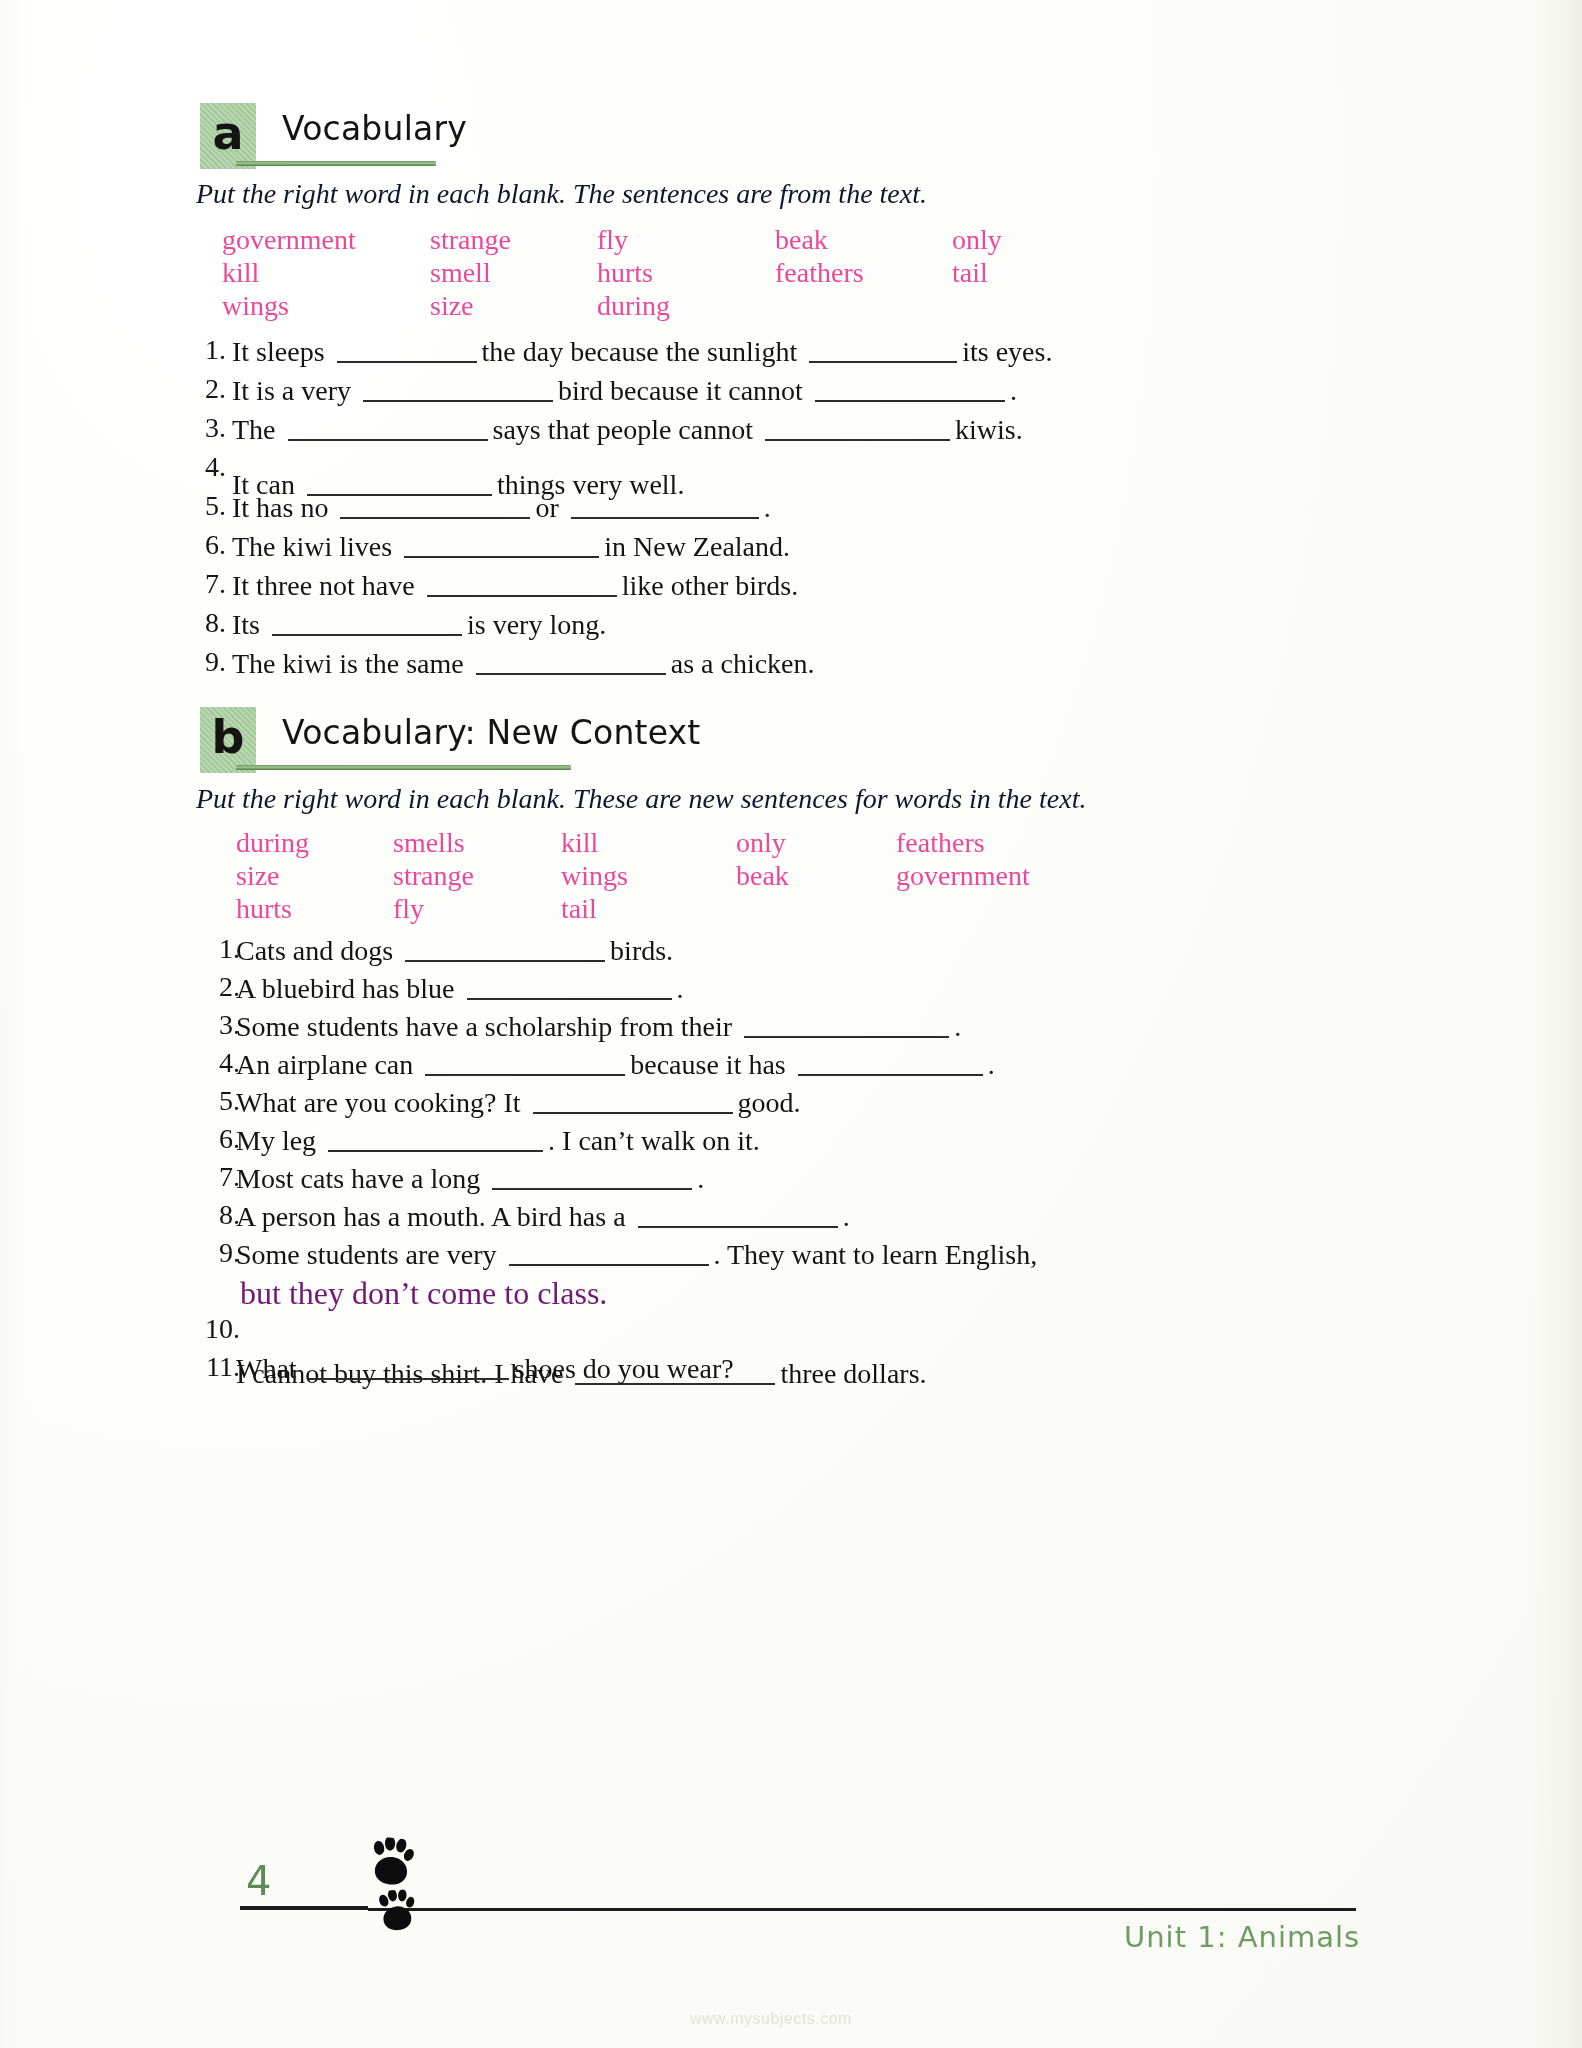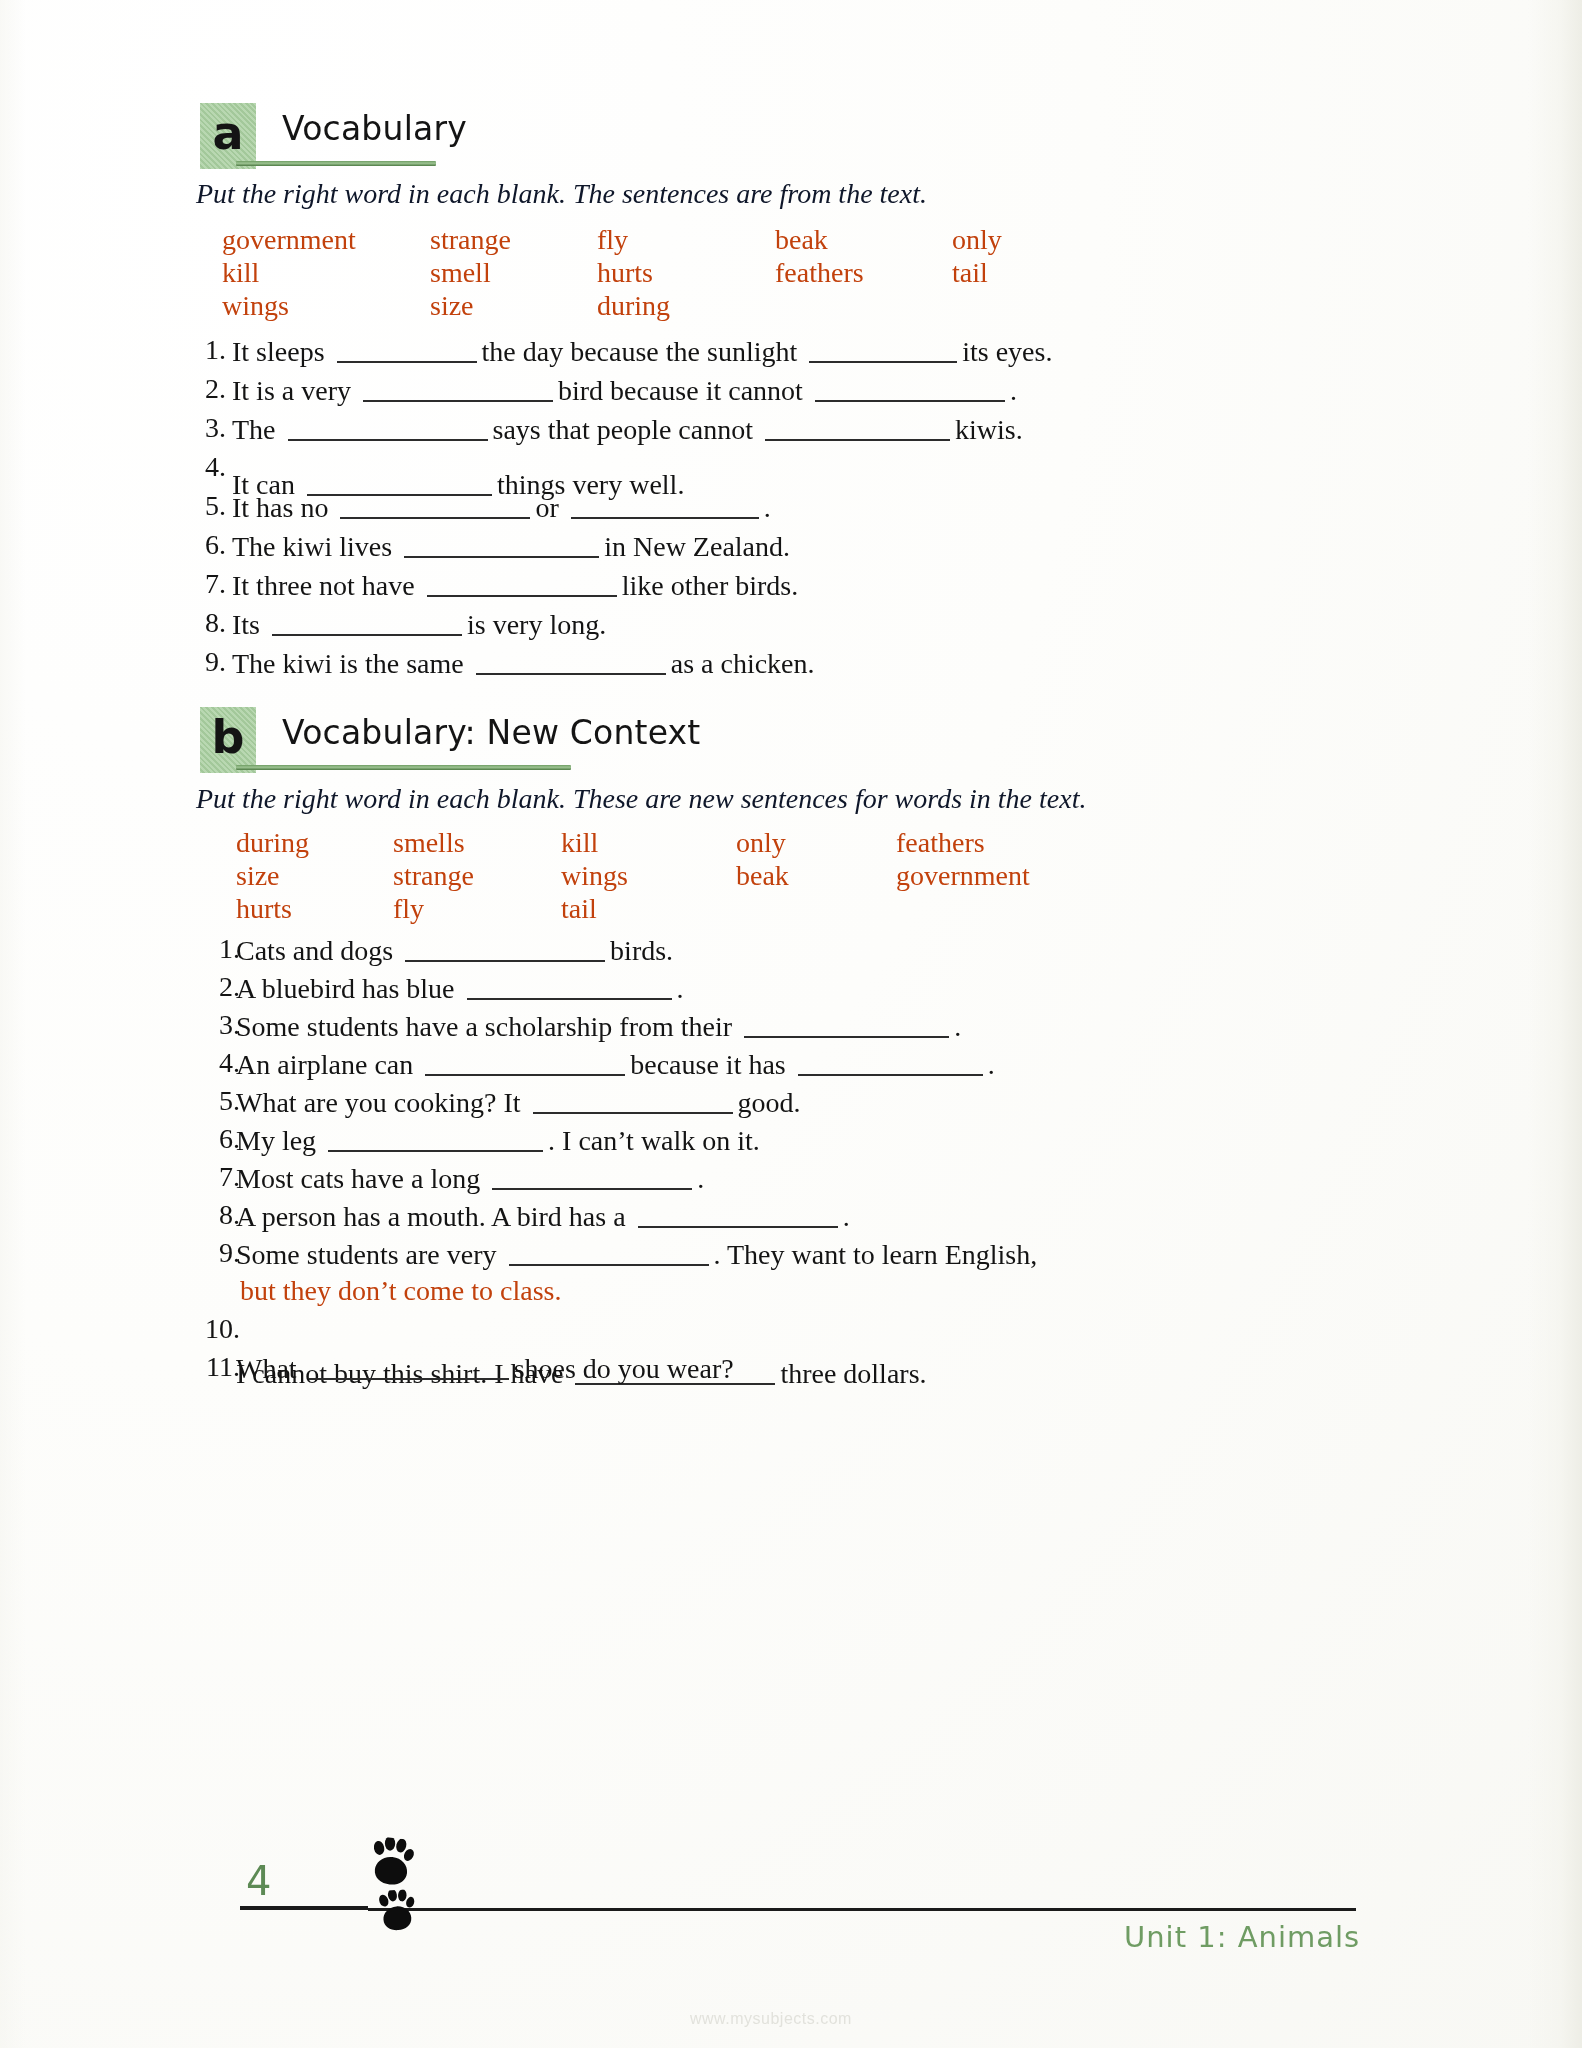--- a/index.html
+++ b/index.html
@@ -70,21 +70,21 @@
     color:#0f172a;
     white-space:nowrap;
   }
 
   
   .wordgrid{position:absolute;}
   .wordgrid .w{
     position:absolute;
     font-size:28px;
     font-family:"Liberation Serif", serif;
-    color:#c2410c;
+    color:#ec4899;
     white-space:nowrap;
   }
 
   
   .item{
     position:absolute;
     font-size:28px;
     line-height:1.0;
     white-space:nowrap;
     color:#141414;
@@ -97,23 +97,23 @@
   }
   .blank{
     display:inline-block;
     border-bottom:2px solid #2c2c2c;
     height:0.95em;
     vertical-align:-2px;
     margin:0 5px;
   }
   .cont{
     position:absolute;
-    font-size:28px;
-    white-space:nowrap;
-    color:#c2410c;
+    font-size:32px;
+    white-space:nowrap;
+    color:#701a75;
   }
 
   
   .pagenum{
     position:absolute;
     font-family:"DejaVu Sans", sans-serif;
     font-size:40px;
     color:#5d8a55;
   }
   .pagenum-rule{

